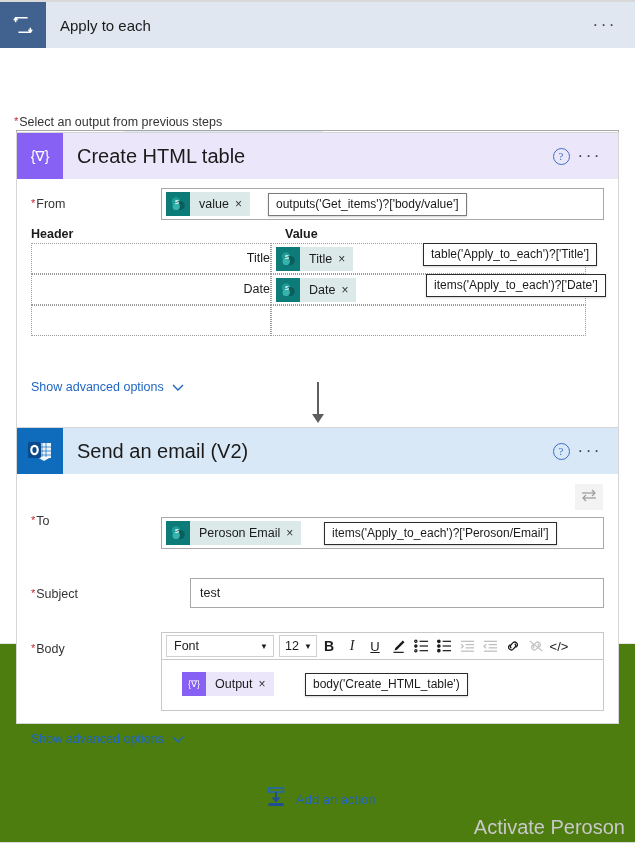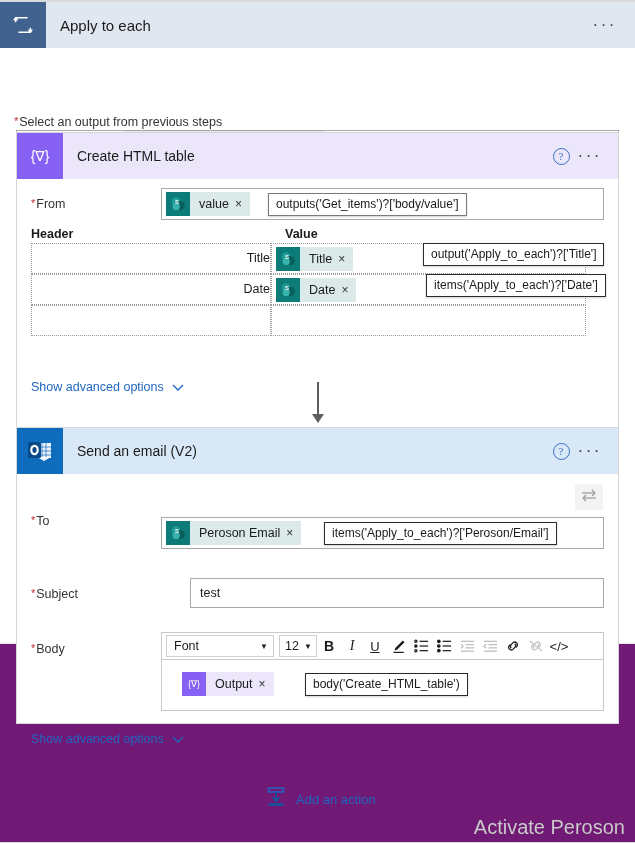--- a/index.html
+++ b/index.html
@@ -6,21 +6,21 @@
   html, body {
     margin: 0; padding: 0;
     width: 635px; height: 843px;
     background: #ffffff;
     font-family: "Liberation Sans", sans-serif;
     overflow: hidden;
   }
   #root {
     position: relative;
     width: 635px; height: 843px;
-    background: #701a75;
+    background: #4d7c0f;
     padding-left: 48px;
   }
 
   
   .ate-header {
     position: absolute; left: 0; top: 2px;
     width: 635px; height: 46px;
     background: #e1e7f0;
     display: flex; align-items: center;
   }
@@ -95,21 +95,21 @@
     background: #ffffff;
   }
   .card-head {
     display: flex; align-items: center;
     height: 46px;
   }
   .card-head .c-ic {
     width: 46px; height: 46px; flex: 0 0 46px;
     display: flex; align-items: center; justify-content: center;
   }
-  .card-head .c-ti { margin-left: 14px; font-size: 14px; color: #1b1b1b; }
+  .card-head .c-ti { margin-left: 14px; font-size: 20px; color: #1b1b1b; }
   .card-head .c-help { margin-left: auto; margin-right: 8px; }
   .card-head .c-dots {
     margin-right: 16px; color: #3b3b3b; letter-spacing: 2.5px;
     font-size: 17px; line-height: 10px;
   }
   .helpmark {
     width: 17px; height: 17px; border-radius: 50%;
     border: 1px solid #3a6fc4; color: #3a6fc4;
     font-size: 11px; display: flex; align-items: center; justify-content: center;
     font-family: "Liberation Serif", serif;
@@ -298,21 +298,21 @@
                 <circle cx="10.2" cy="9.6" r="4.6" fill="#0a5e5c"></circle>
                 <circle cx="6.2" cy="10.4" r="3.6" fill="#36b3ad"></circle>
                 <text x="5.1" y="8.2" font-size="6" fill="#ffffff" font-family="Liberation Sans, sans-serif" font-weight="bold">S</text>
               </svg>
             </span>
             <span class="chip-tx">Title</span>
             <span class="chip-x">×</span>
           </span>
         </div>
       </div>
-      <div class="tip" style="left:406px; top:110px; border-color:#2b2b2b;">output('Apply_to_each')?['Title']</div>
+      <div class="tip" style="left:406px; top:110px; border-color:#2b2b2b;">table('Apply_to_each')?['Title']</div>
 
       <div class="dot-cell" style="left:14px; top:141px; width:240px; height:31px;">
         <span style="font-size:12.5px;color:#1b1b1b;padding-left:10px;line-height:29px;display:block;">Date</span>
       </div>
       <div class="dot-cell" style="left:254px; top:141px; width:315px; height:31px;">
         <div style="position:absolute;left:4px;top:3px;">
           <span class="chip">
             <span class="chip-ic">
               <svg width="16" height="16" viewBox="0 0 16 16">
                 <circle cx="6" cy="5.5" r="4.2" fill="#1e9c97"></circle>

